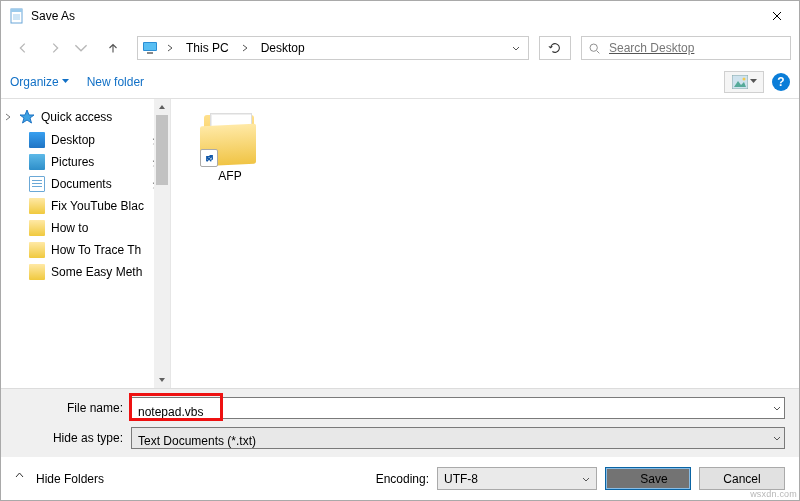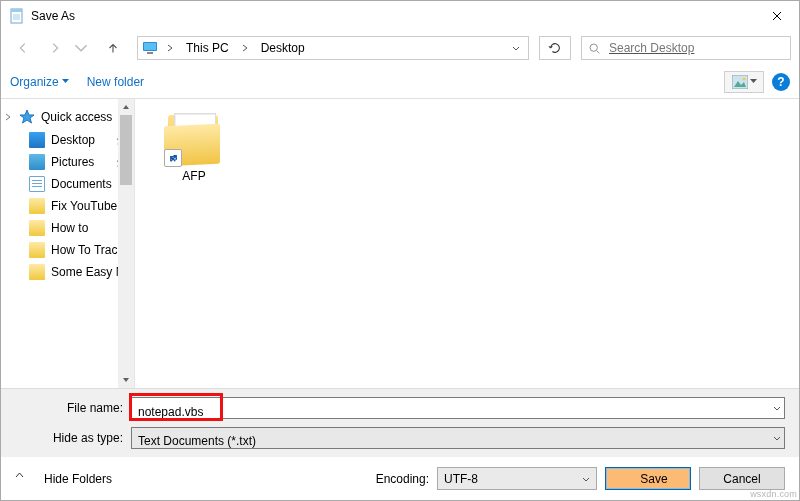--- a/index.html
+++ b/index.html
@@ -28,21 +28,21 @@
   .searchbox input { border: none; outline: none; flex: 1; color: #555; text-decoration: underline; }
   .searchbox input::placeholder { color: #777; }
 
   .toolbar { height: 34px; border-bottom: 1px solid #e0e0e0; display: flex; align-items: center; padding: 0 9px; gap: 18px; justify-content: flex-end; }
   .tb-link { color: #1170c6; cursor: pointer; display: flex; align-items: center; gap: 3px; }
   .tb-right { margin-left: auto; display: flex; align-items: center; gap: 8px; }
   .view-btn { width: 40px; height: 22px; border: 1px solid #d0d0d0; background: #f5f5f5; display: flex; align-items: center; justify-content: center; gap: 2px; }
   .help-btn { width: 18px; height: 18px; border-radius: 50%; background: #0a7dd8; color: #fff; display: flex; align-items: center; justify-content: center; font-weight: bold; font-size: 11px; }
 
   .body-area { flex: 1; display: flex; overflow: hidden; }
-  .sidebar { width: 134px; border-right: 1px solid #e6e6e6; padding: 6px 0; overflow: hidden; position: relative; }
+  .sidebar { width: 170px; border-right: 1px solid #e6e6e6; padding: 6px 0; overflow: hidden; position: relative; }
   .scrollbar { position: absolute; right: 0; top: 0; bottom: 0; width: 16px; background: #f0f0f0; }
   .sb-arrow { height: 16px; display: flex; align-items: center; justify-content: center; color: #606060; }
   .sb-thumb { position: absolute; left: 2px; right: 2px; top: 16px; height: 70px; background: #c2c2c2; }
   .side-group-head { display: flex; align-items: center; gap: 6px; padding: 4px 8px 4px 18px; color: #000; }
   .side-group-head .chev2 { position: absolute; left: 4px; color: #777; }
   .star-icon { width: 16px; height: 16px; }
   .side-item { display: flex; align-items: center; gap: 6px; padding: 3px 8px 3px 28px; white-space: nowrap; overflow: hidden; }
   .pin-icon { margin-left: auto; color: #888; width: 12px; height: 12px; flex-shrink: 0; }
   .sq-icon { width: 16px; height: 16px; flex-shrink: 0; }
   .folder-y { background: linear-gradient(#ffe9a6, #f0c93e); border-radius: 1px; }
@@ -66,26 +66,26 @@
   .field-row { display: flex; align-items: center; margin-bottom: 8px; }
   .field-label { width: 116px; text-align: right; padding-right: 8px; color: #000; }
   .field-input-wrap { flex: 1; position: relative; }
   .field-input { width: 100%; height: 22px; border: 1px solid #7a7a7a; background: #fff; padding: 8px 22px 0 6px; outline: none; }
   .field-input-caret { text-align: left; }
   .combo-caret { position: absolute; right: 4px; top: 50%; transform: translateY(-50%); color: #555; pointer-events: none; }
   .combo-box { width: 100%; height: 22px; border: 1px solid #7a7a7a; background: #e8e8e8; padding: 0 22px 0 6px; display: flex; align-items: flex-end; }
   .red-box { position: absolute; left: -2px; top: -4px; width: 94px; height: 28px; border: 3px solid #e11; pointer-events: none; }
 
   .action-row { display: flex; align-items: center; padding: 10px 14px; gap: 10px; }
-  .hide-folders { color: #000; display: flex; align-items: flex-start; gap: 20px; cursor: pointer; }
+  .hide-folders { color: #000; display: flex; align-items: flex-start; gap: 12px; cursor: pointer; }
   .encoding-area { margin-left: auto; display: flex; align-items: center; gap: 8px; }
   .enc-combo { width: 160px; height: 23px; border: 1px solid #aaa; background: #eaeaea; display: flex; align-items: center; padding: 0 6px; position: relative; }
   .enc-caret { position: absolute; right: 6px; color: #555; }
   .btn { width: 86px; height: 23px; border: 1px solid #aaa; background: #e1e1e1; display: flex; align-items: center; justify-content: center; cursor: pointer; }
-  .btn.primary { border: 1px solid #0a64a4; background: #fdba74; box-shadow: inset 0 0 0 1px #88bde6; padding-left: 12px; }
+  .btn.primary { border: 1px solid #0a64a4; background: #737373; box-shadow: inset 0 0 0 1px #88bde6; padding-left: 12px; }
 
   .watermark { position: absolute; right: 2px; bottom: 1px; font-size: 9px; color: #b7b7b7; letter-spacing: 0.2px; pointer-events: none; }
 </style>
 </head>
 <body>
 
 <div class="window">
 
   <div class="titlebar">
     <div class="titlebar-left">

